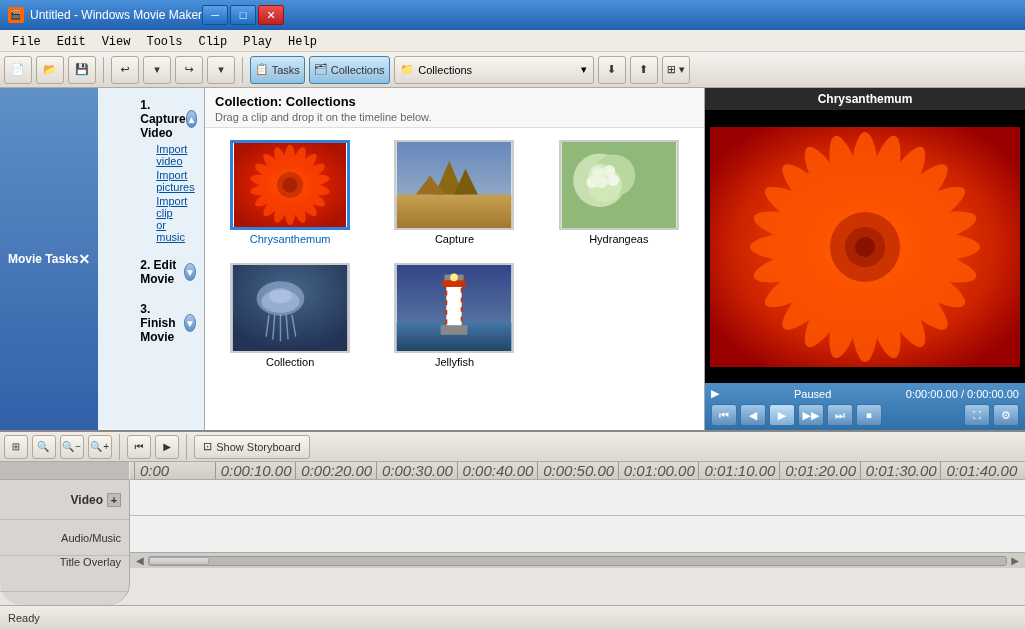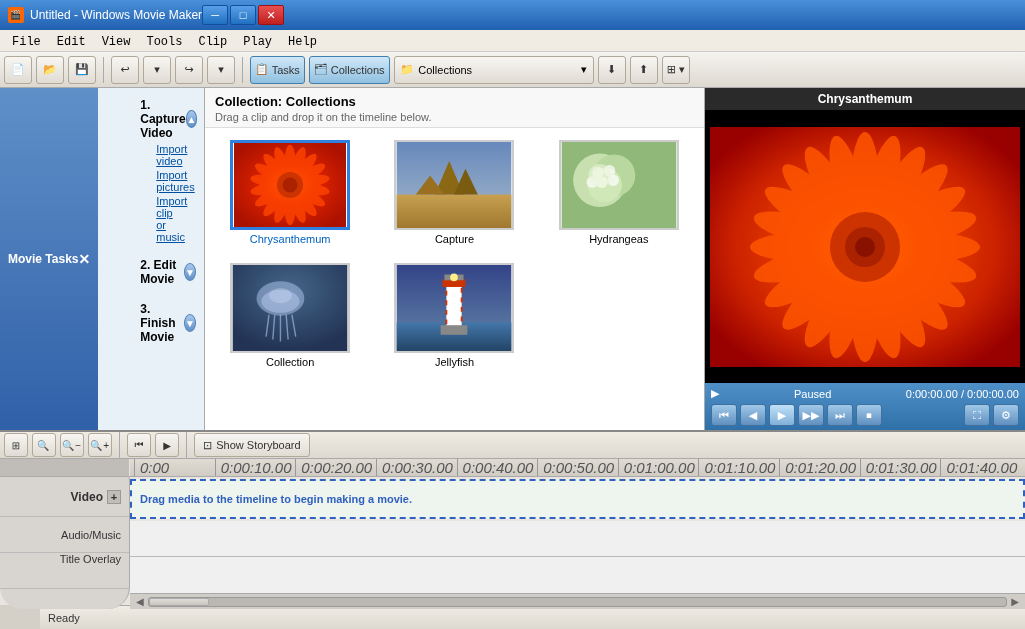--- a/index.html
+++ b/index.html
@@ -305,21 +305,21 @@
       border-radius: 2px;
     }
 
     
     #statusbar {
       height: 24px;
       background: linear-gradient(to bottom, #f0ece4, #ddd9d0);
       border-top: 1px solid #aaa;
       display: flex; align-items: center;
       padding: 0 8px;
-      font-size: 11px; color: #333; margin-left: 40px;
+      font-size: 11px; color: #333;
     }
 
     
     #collection-content::-webkit-scrollbar { width: 14px; }
     #collection-content::-webkit-scrollbar-track { background: #f0f0f0; border: 1px solid #ccc; }
     #collection-content::-webkit-scrollbar-thumb {
       background: linear-gradient(to right, #d0ccc8, #b0aca8);
       border: 1px solid #999;
     }
   </style>
@@ -692,23 +692,20 @@
         <span class="ruler-tick">0:00:20.00</span>
         <span class="ruler-tick">0:00:30.00</span>
         <span class="ruler-tick">0:00:40.00</span>
         <span class="ruler-tick">0:00:50.00</span>
         <span class="ruler-tick">0:01:00.00</span>
         <span class="ruler-tick">0:01:10.00</span>
         <span class="ruler-tick">0:01:20.00</span>
         <span class="ruler-tick">0:01:30.00</span>
         <span class="ruler-tick">0:01:40.00</span>
       </div>
-      <div id="video-track" style="height:40px; background:#e8f4e8; border-bottom:1px solid #bbb; display:flex; align-items:center; padding:0 8px; border:2px dashed #3060c0; margin:2px 0; background:#eef4ee;">
-        <span class="drop-hint">Drag media to the timeline to begin making a movie.</span>
-      </div>
       <div id="audio-track" style="height:36px; background:#f0f0f0; border-bottom:1px solid #bbb;"></div>
       <div id="title-track" style="height:36px; background:#f0f0f0;"></div>
       <div id="timeline-scrollbar" style="height:16px; background:#d0ccc8; border-top:1px solid #aaa; display:flex; align-items:center; padding:0 2px;">
         <span class="scroll-arrow">◀</span>
         <div class="scroll-track">
           <div class="scroll-thumb"></div>
         </div>
         <span class="scroll-arrow">▶</span>
       </div>
     </div>

